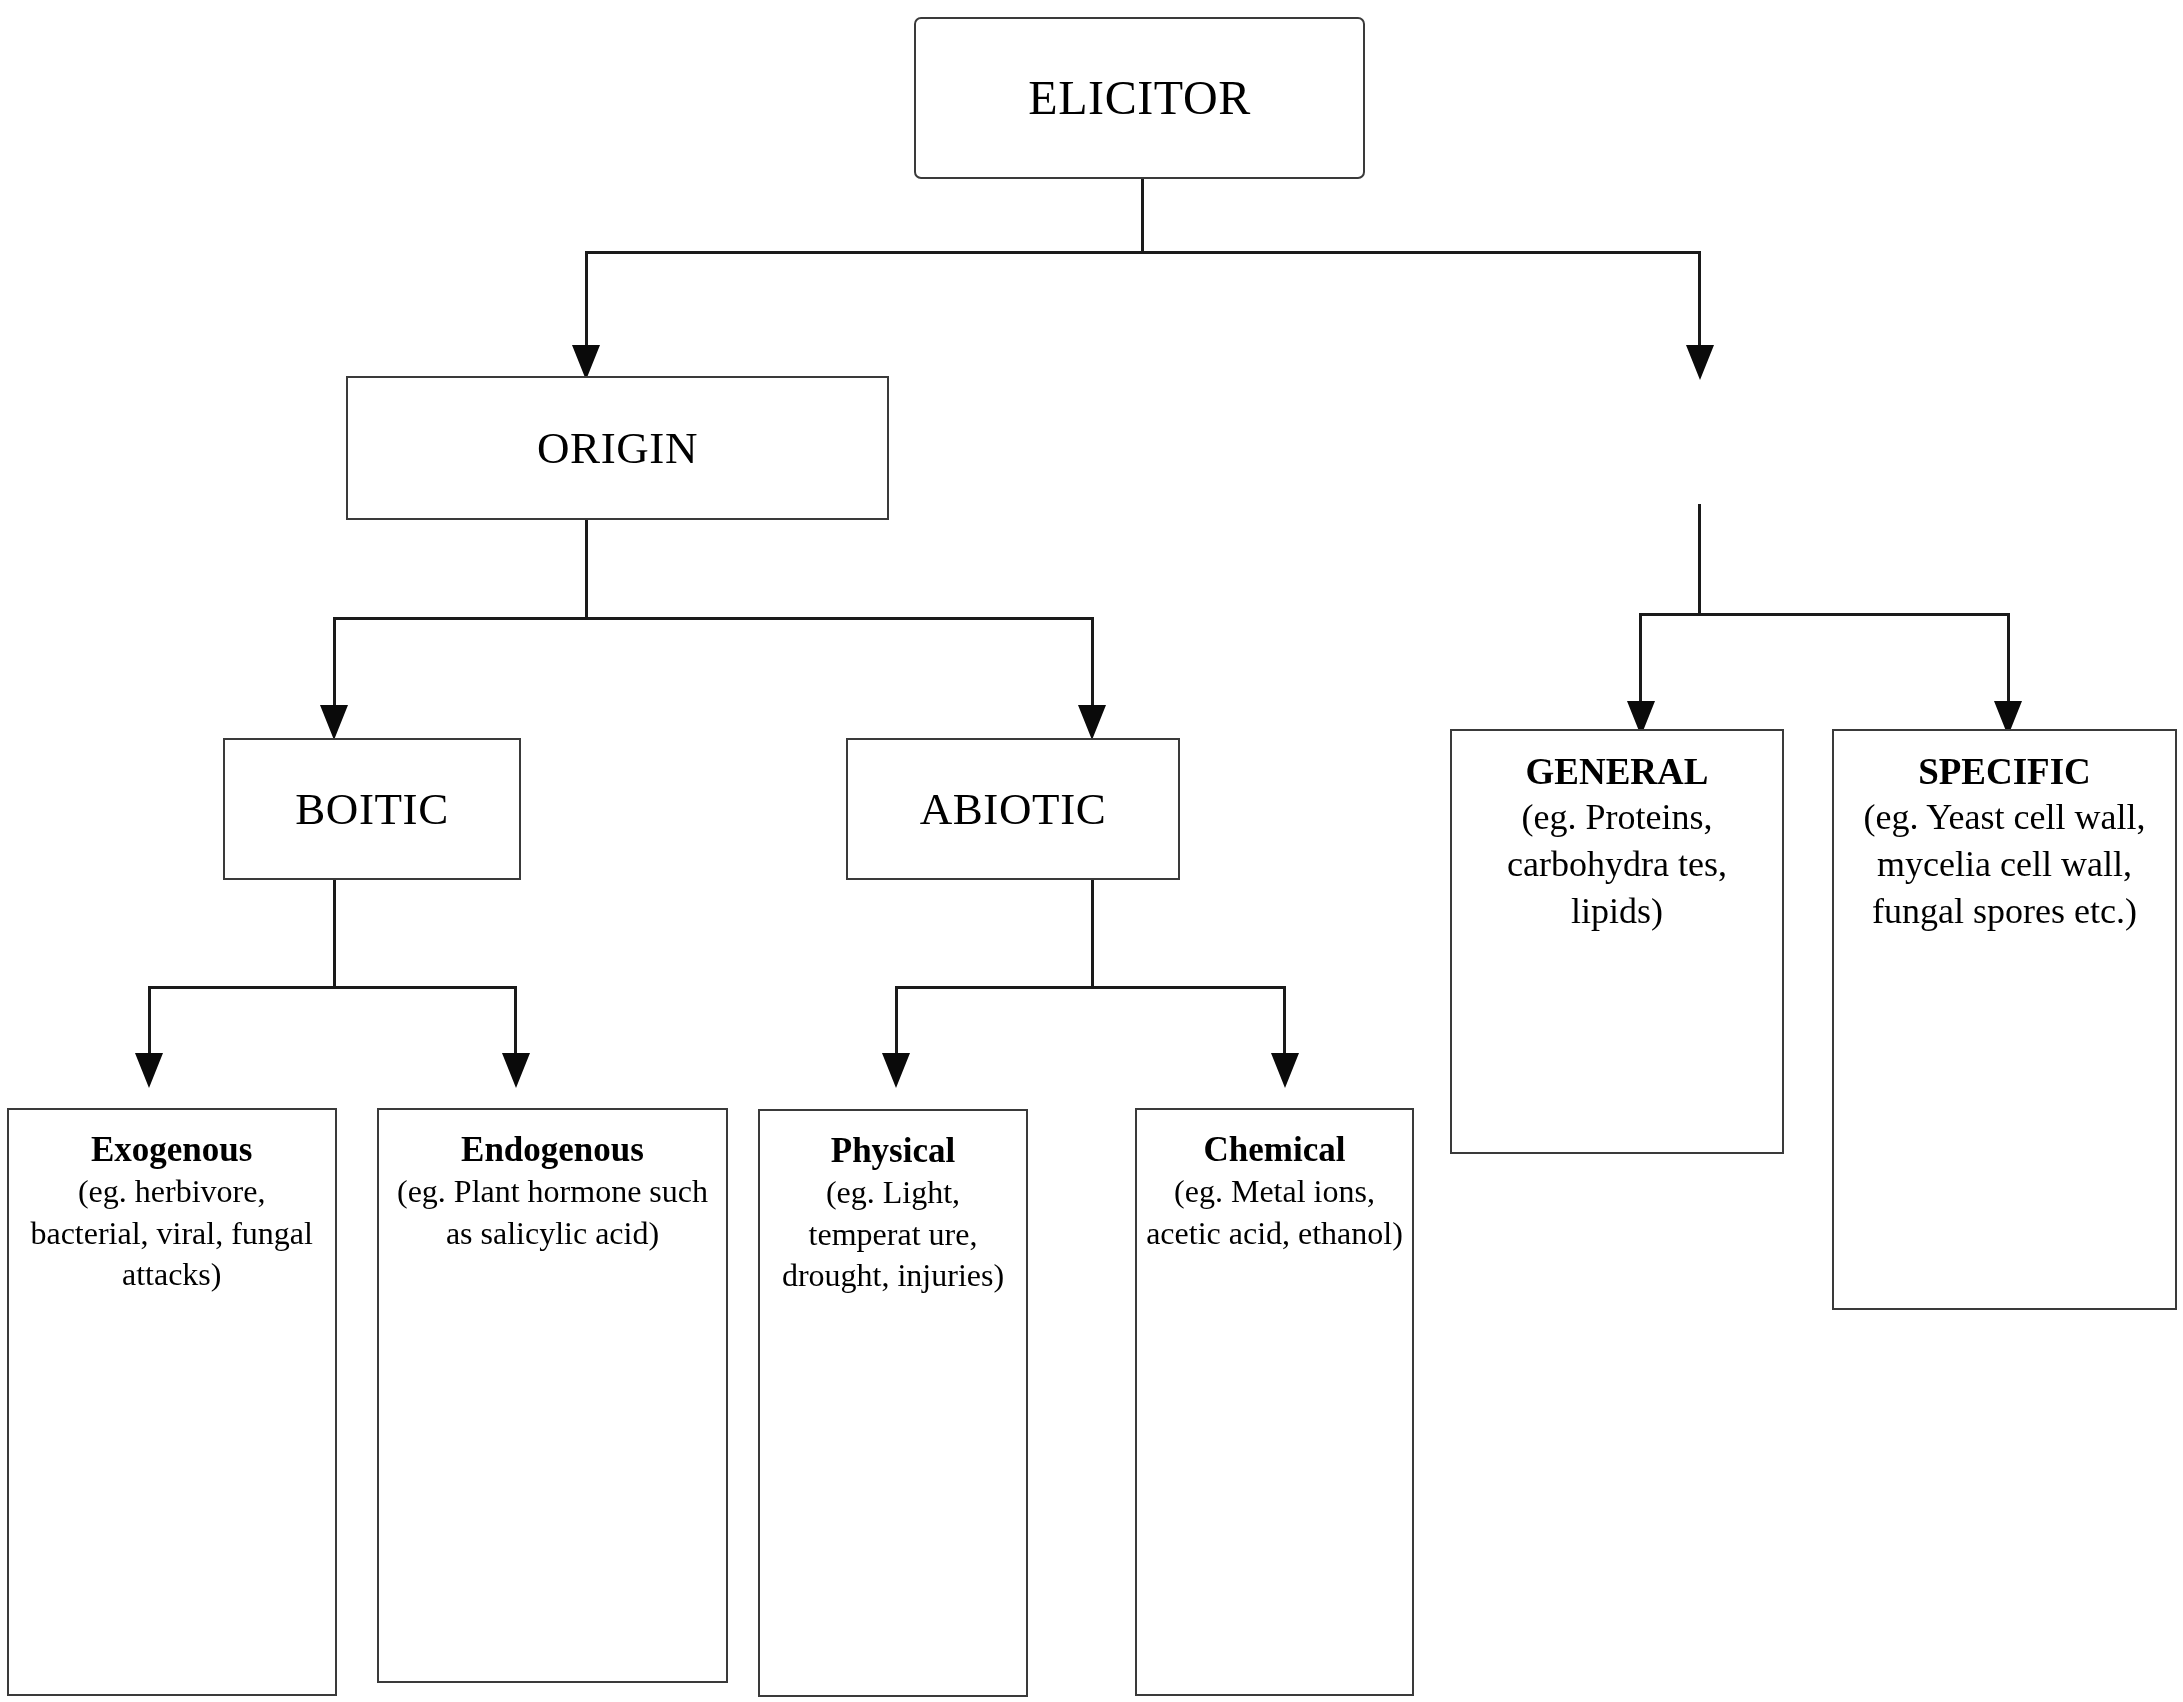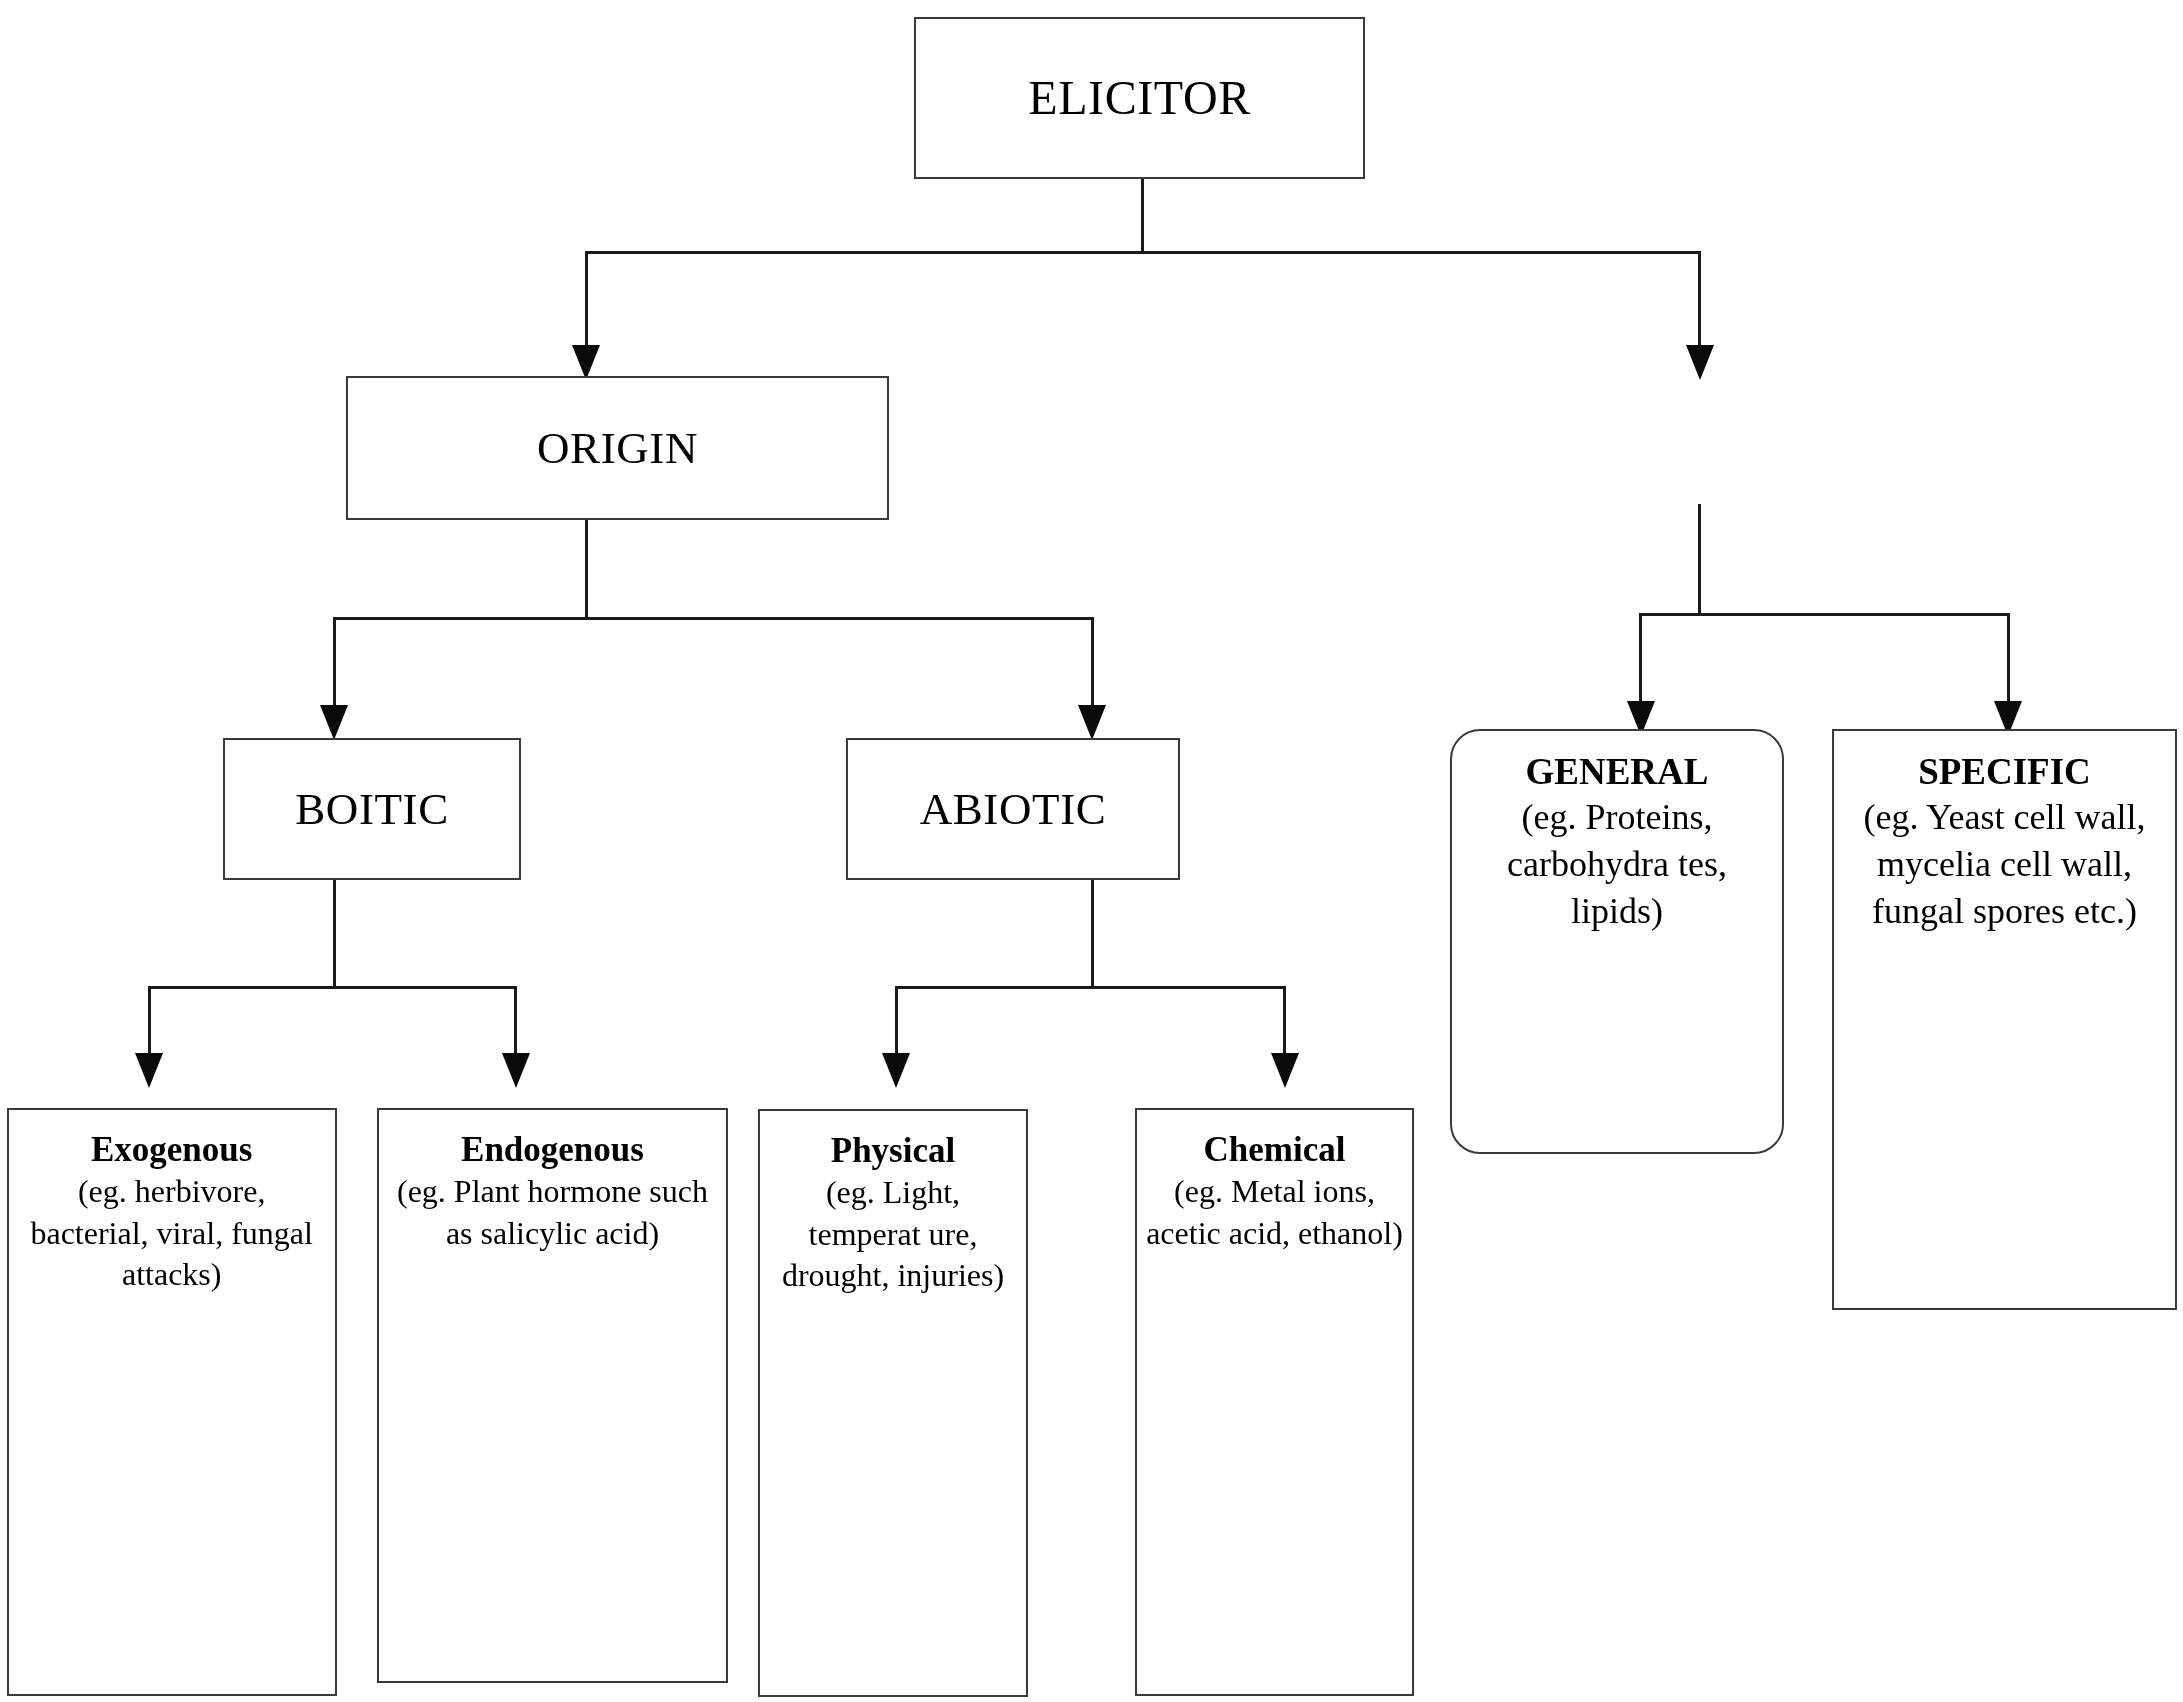--- a/index.html
+++ b/index.html
@@ -120,38 +120,38 @@
     <div class="arrow" style="left:502px; top:1053px;"></div>
 
     <div class="vline" style="left:1091px; top:880px; height:109px;"></div>
     <div class="hline" style="left:896px; top:986px; width:390px;"></div>
     <div class="vline" style="left:895px; top:986px; height:75px;"></div>
     <div class="arrow" style="left:882px; top:1053px;"></div>
     <div class="vline" style="left:1283px; top:986px; height:75px;"></div>
     <div class="arrow" style="left:1271px; top:1053px;"></div>
   </div>
 
-  <div class="node lvl1 level-title" style="left:914px; top:16.7px; width:451px; height:162px;">
+  <div class="node lvl1 level-title" style="left:914px; top:16.7px; width:451px; height:162px;border-radius:7px;">
     <div class="node-title">ELICITOR</div>
   </div>
 
   <div class="node lvl2 level-title" style="left:346px; top:376px; width:543px; height:144px;text-align:right;">
     <div class="node-title">ORIGIN</div>
   </div>
 
 
   <div class="node lvl3 level-title" style="left:223px; top:738px; width:298px; height:142px;">
     <div class="node-title">BOITIC</div>
   </div>
 
   <div class="node lvl3 level-title" style="left:846px; top:738px; width:334px; height:142px;">
     <div class="node-title">ABIOTIC</div>
   </div>
 
-  <div class="node leaf struct" style="left:1450px; top:729px; width:334px; height:425px;border-radius:30px;">
+  <div class="node leaf struct" style="left:1450px; top:729px; width:334px; height:425px;">
     <div class="leaf-title">GENERAL</div>
     <div class="leaf-body">(eg. Proteins, carbohydra tes, lipids)</div>
   </div>
 
   <div class="node leaf struct" style="left:1832px; top:729px; width:345px; height:581px;">
     <div class="leaf-title">SPECIFIC</div>
     <div class="leaf-body">(eg. Yeast cell wall, mycelia cell wall, fungal spores etc.)</div>
   </div>
 
   <div class="node leaf" style="left:6.7px; top:1108px; width:330px; height:588px;">

